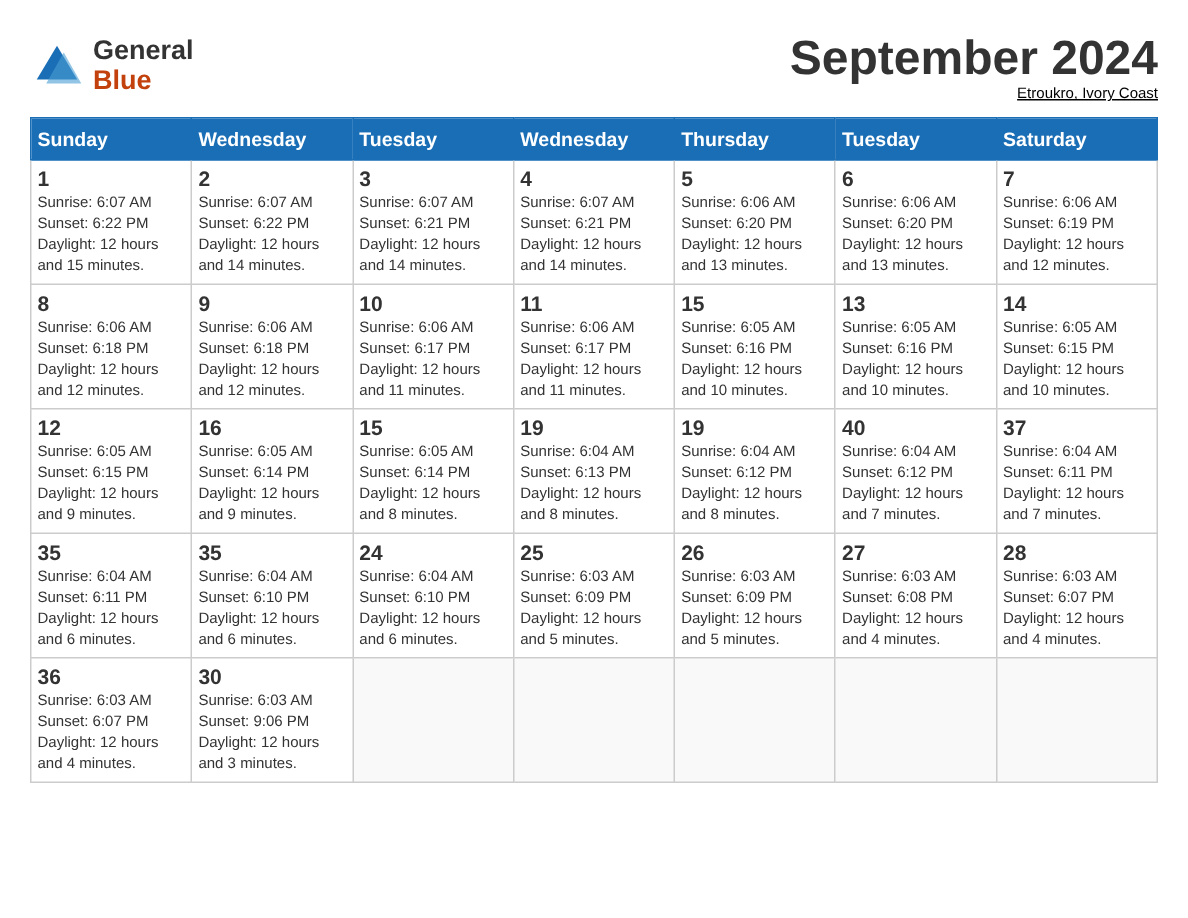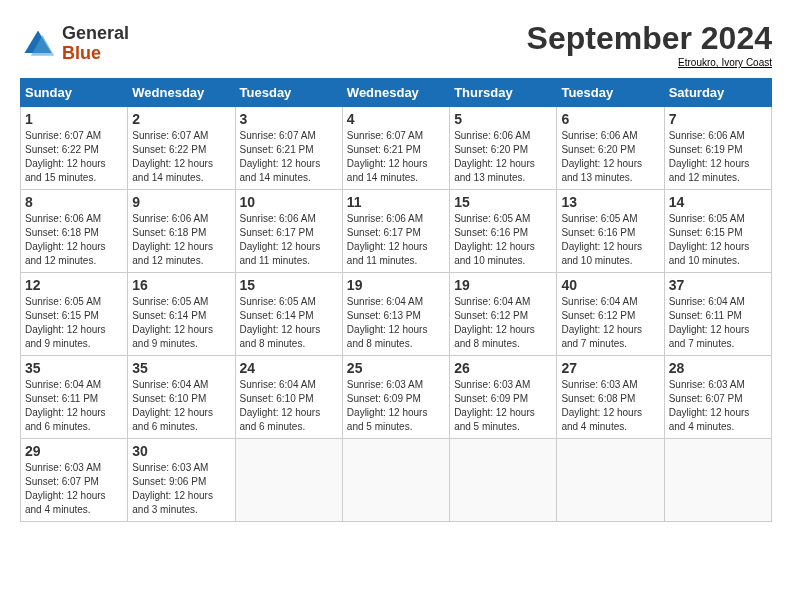--- a/index.html
+++ b/index.html
@@ -373,21 +373,21 @@
         <div class="day-info">
           <span>Sunrise: 6:03 AM</span><br>
           <span>Sunset: 6:07 PM</span><br>
           <span>Daylight: 12 hours</span><br>
           <span>and 4 minutes.</span>
         </div>
         </td>
       </tr>
       <tr>
         <td>
-        <span class="day-num">29</span>
+        <span class="day-num">36</span>
         <div class="day-info">
           <span>Sunrise: 6:03 AM</span><br>
           <span>Sunset: 6:07 PM</span><br>
           <span>Daylight: 12 hours</span><br>
           <span>and 4 minutes.</span>
         </div>
         </td>
         <td>
         <span class="day-num">30</span>
         <div class="day-info">

